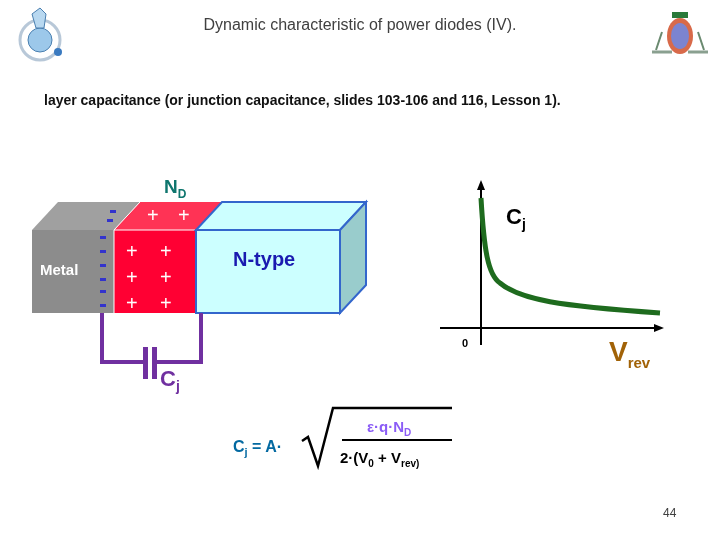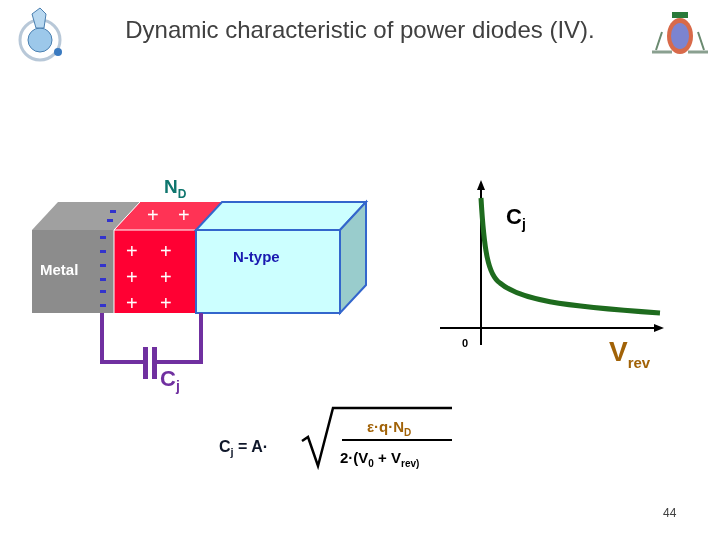--- a/index.html
+++ b/index.html
@@ -1,17 +1,17 @@
 <!DOCTYPE html>
 <html><head>
 <meta charset="utf-8">
 <style>
   html,body{margin:0;padding:0;background:#fff;}
   #slide{position:relative;width:720px;height:540px;overflow:hidden;background:#fff;font-family:"Liberation Sans",sans-serif;}
-  .title{position:absolute;left:0;width:720px;top:16px;text-align:center;font-size:24px;color:#404040;}
+  .title{position:absolute;left:0;width:720px;top:16px;text-align:center;font-size:16px;color:#404040;}
   .bullet{position:absolute;left:44px;top:90px;width:650px;font-size:14px;font-weight:bold;color:#111;line-height:21px;}
   .pagenum{position:absolute;left:663px;top:506px;font-size:12px;color:#404040;}
   .lbl{position:absolute;font-weight:bold;}
   svg{position:absolute;left:0;top:0;}
 </style>
 </head>
 <body>
 
 <div id="slide">
 
@@ -77,43 +77,44 @@
       <polygon points="654,324 664,328 654,332" fill="#000"></polygon>
       <path d="M481 198 C484 250 488 275 500 283 C520 300 560 306 660 313" fill="none" stroke="#1e6b1e" stroke-width="5"></path>
     </g>
 
     <path d="M302 441 L308 437 L318 466 L333 408 L452 408" fill="none" stroke="#000" stroke-width="2.5"></path>
     <line x1="342" y1="440" x2="452" y2="440" stroke="#000" stroke-width="2"></line>
   </svg>
 
   <div class="title">Dynamic characteristic of power diodes (IV).</div>
   <div class="bullet">
+    <div>layer capacitance (or junction capacitance, slides 103-106 and 116,  Lesson 1).</div>
   </div>
 
   <div class="lbl" style="left:40px;top:261px;font-size:15px;color:#fff;">Metal</div>
-  <div class="lbl" style="left:233px;top:248px;font-size:15px;color:#1a1ab0;">N-type</div>
+  <div class="lbl" style="left:233px;top:248px;font-size:20px;color:#1a1ab0;">N-type</div>
   <div class="lbl" style="left:164px;top:176px;font-size:19px;color:#0f766e;">
     <span>N</span><sub style="font-size:12px">D</sub>
   </div>
   <div class="lbl" style="left:160px;top:366px;font-size:22px;color:#7030a0;">
     <span>C</span><sub style="font-size:14px">j</sub>
   </div>
 
   <div class="lbl" style="left:506px;top:204px;font-size:22px;color:#000;">
     <span>C</span><sub style="font-size:14px">j</sub>
   </div>
   <div class="lbl" style="left:462px;top:337px;font-size:11px;color:#000;">0</div>
   <div class="lbl" style="left:609px;top:336px;font-size:28px;color:#a16207;">
     <span>V</span><sub style="font-size:15px">rev</sub>
   </div>
 
-  <div class="lbl" style="left:219px;top:438px;font-size:16px;color:#0f172a;text-align:right;">
+  <div class="lbl" style="left:233px;top:438px;font-size:16px;color:#0369a1;text-align:right;">
     <span>C</span><sub style="font-size:11px">j</sub><span> = A·</span>
   </div>
-  <div class="lbl" style="left:367px;top:418px;font-size:15px;color:#a16207;">
+  <div class="lbl" style="left:367px;top:418px;font-size:15px;color:#8b5cf6;">
     <span>ε·q·N</span><sub style="font-size:10px">D</sub>
   </div>
   <div class="lbl" style="left:340px;top:449px;font-size:15px;color:#000;">
     <span>2·(V</span><sub style="font-size:10px">0</sub><span> + V</span><sub style="font-size:10px">rev)</sub>
   </div>
 
   <div class="pagenum">44</div>
 </div>
 
 </body></html>

